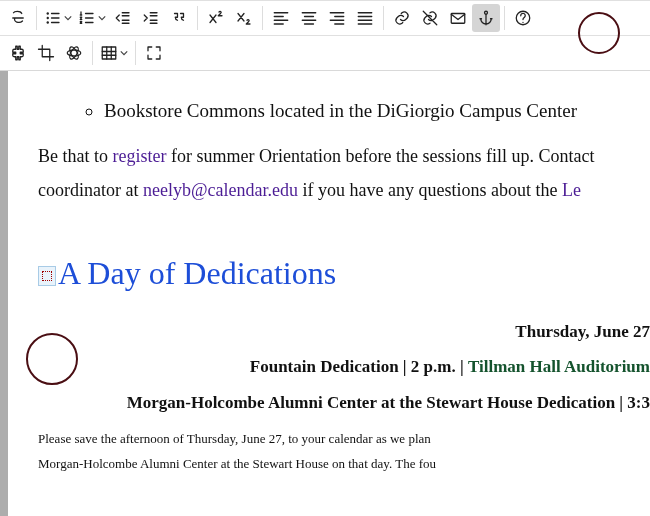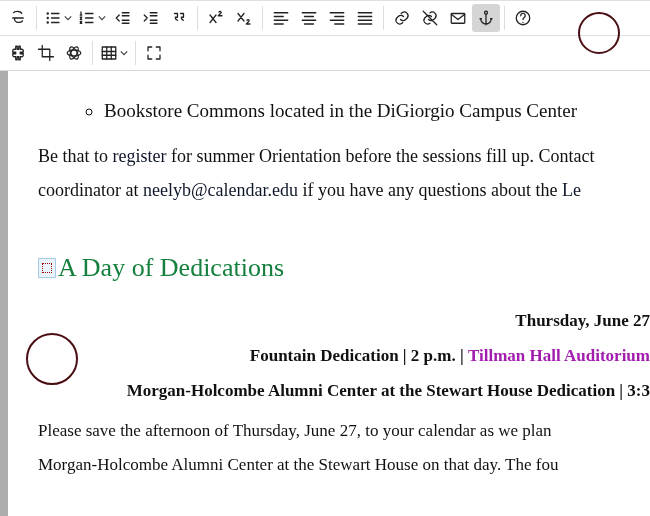--- a/index.html
+++ b/index.html
@@ -73,29 +73,29 @@
   .page {
     flex: 1 1 auto;
     background: #fff;
     padding: 22px 0 0 30px;
     font-family: "Times New Roman", Times, serif;
     font-size: 18px;
     color: #111;
     line-height: 1.9;
     overflow: hidden;
   }
-  .page .link { color: #0f172a; }
+  .page .link { color: #4c1d95; }
 
   ul.sub { margin: 0 0 10px 0; padding: 0 0 0 66px; }
   ul.sub li { list-style: circle; font-size: 19px; }
 
   .heading {
     font-family: Georgia, "Times New Roman", serif;
-    font-size: 26px;
-    color: #15803d;
+    font-size: 32px;
+    color: #1d4ed8;
     font-weight: 500;
     margin: 36px 0 14px 0;
     position: relative;
   }
   .anchor-marker {
     display: inline-block;
     width: 16px;
     height: 18px;
     border: 1px solid #a8cbe6;
     background: #e9f3fb;
@@ -114,23 +114,23 @@
     top: 262px;
     left: 26px;
     width: 48px;
     height: 48px;
     border: 2.5px solid #4a0e13;
     border-radius: 50%;
     pointer-events: none;
   }
 
   .sub-h { font-weight: bold; font-size: 17px; margin: 8px 0; line-height:1.6;text-align:right;}
-  .sub-h .link { color:#a21caf; }
+  .sub-h .link { color:#14532d; }
   .sub-h .pipe { font-weight: bold; }
-  .body-p { font-size: 17px; line-height: 1.95; margin: 10px 16px 0 0;}
+  .body-p { font-size: 13px; line-height: 1.95; margin: 10px 16px 0 0;}
 </style>
 </head>
 <body>
 
 <div class="toolbars">
   <div class="tb-row">
 
     <div class="tb-btn">
       <svg class="ico" viewBox="0 0 24 24">
           <path d="M6 5c1-2 9-3 11 1M5 12h14M8 12c-3 5 6 8 10 4"></path>

